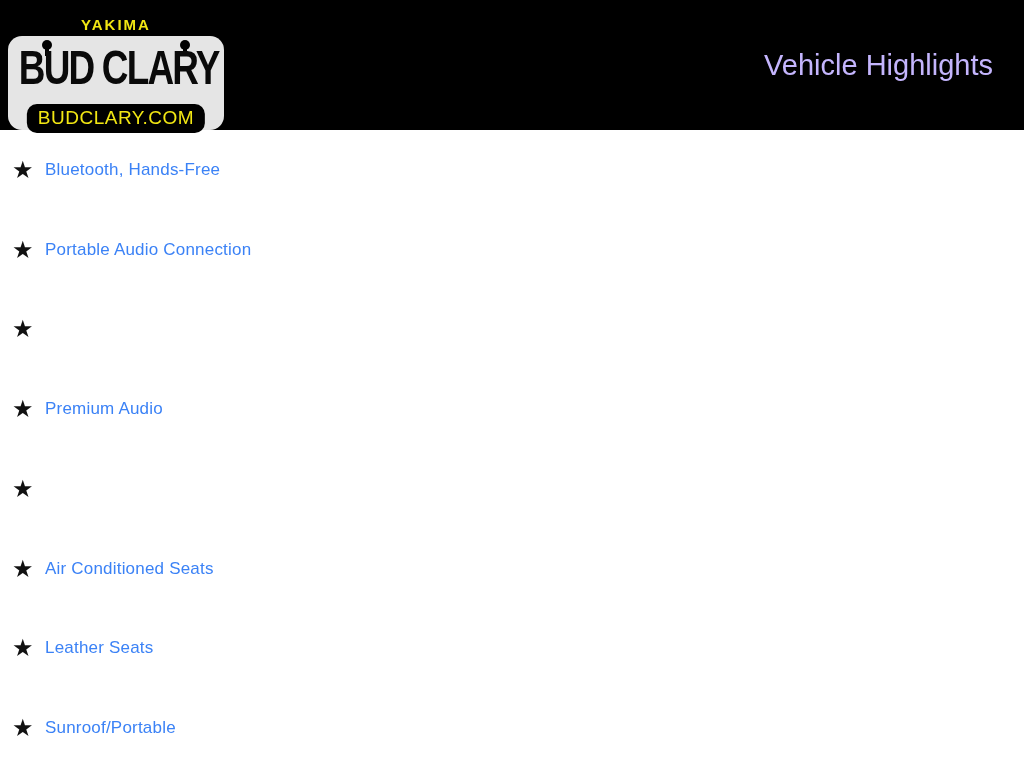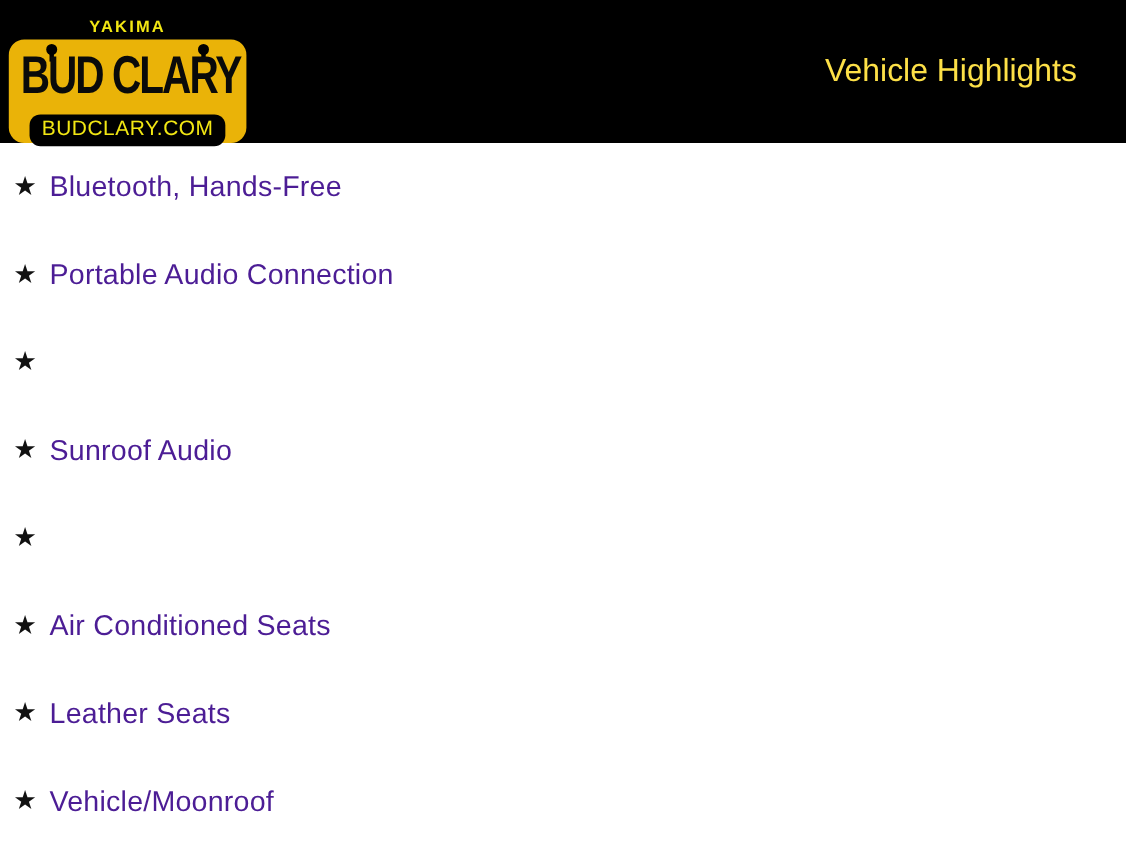--- a/index.html
+++ b/index.html
@@ -27,21 +27,21 @@
   .logo-region {
     color: #f2e713;
     font-weight: bold;
     font-size: 15px;
     letter-spacing: 2px;
     text-align: center;
     line-height: 20px;
   }
   .plate {
     position: relative;
-    background: #eab308;
+    background: #e5e5e5;
     height: 94px;
     border-radius: 14px;
     margin-top: 1px;
   }
   .screw {
     position: absolute;
     top: 4px;
     width: 10px;
     height: 10px;
     background: #000;
@@ -79,23 +79,23 @@
     padding: 3px 11px 4px 11px;
     white-space: nowrap;
   }
   .plate-banner-text {
     color: #f2e713;
     font-weight: normal;
     font-size: 19px;
     letter-spacing: 0.5px;
   }
   .header-title {
-    color: #fde047;
+    color: #c4b5fd;
     font-size: 29px;
-    margin-right: 45px;
+    margin-right: 31px;
     white-space: nowrap;
   }
 
   
   .highlights {
     flex: 1 1 auto;
     display: flex;
     flex-direction: column;
     background: #ffffff;
   }
@@ -106,22 +106,22 @@
     padding-left: 12px;
   }
   .star {
     width: 33px;
     font-size: 24px;
     color: #111111;
     line-height: 1;
     flex: 0 0 auto;
   }
   .highlight-label {
-    font-size: 26px;
-    color: #4c1d95;
+    font-size: 17px;
+    color: #3b82f6;
     letter-spacing: 0.2px;
   }
 </style>
 </head>
 <body>
 
 <div class="slide">
 
   <div class="header">
     <div class="logo">
@@ -145,32 +145,32 @@
     </div>
     <div class="highlight-item">
       <span class="star">★</span>
       <span class="highlight-label">Portable Audio Connection</span>
     </div>
     <div class="highlight-item">
       <span class="star">★</span>
     </div>
     <div class="highlight-item">
       <span class="star">★</span>
-      <span class="highlight-label">Sunroof Audio</span>
+      <span class="highlight-label">Premium Audio</span>
     </div>
     <div class="highlight-item">
       <span class="star">★</span>
     </div>
     <div class="highlight-item">
       <span class="star">★</span>
       <span class="highlight-label">Air Conditioned Seats</span>
     </div>
     <div class="highlight-item">
       <span class="star">★</span>
       <span class="highlight-label">Leather Seats</span>
     </div>
     <div class="highlight-item">
       <span class="star">★</span>
-      <span class="highlight-label">Vehicle/Moonroof</span>
+      <span class="highlight-label">Sunroof/Portable</span>
     </div>
   </div>
 
 </div>
 
 </body></html>

